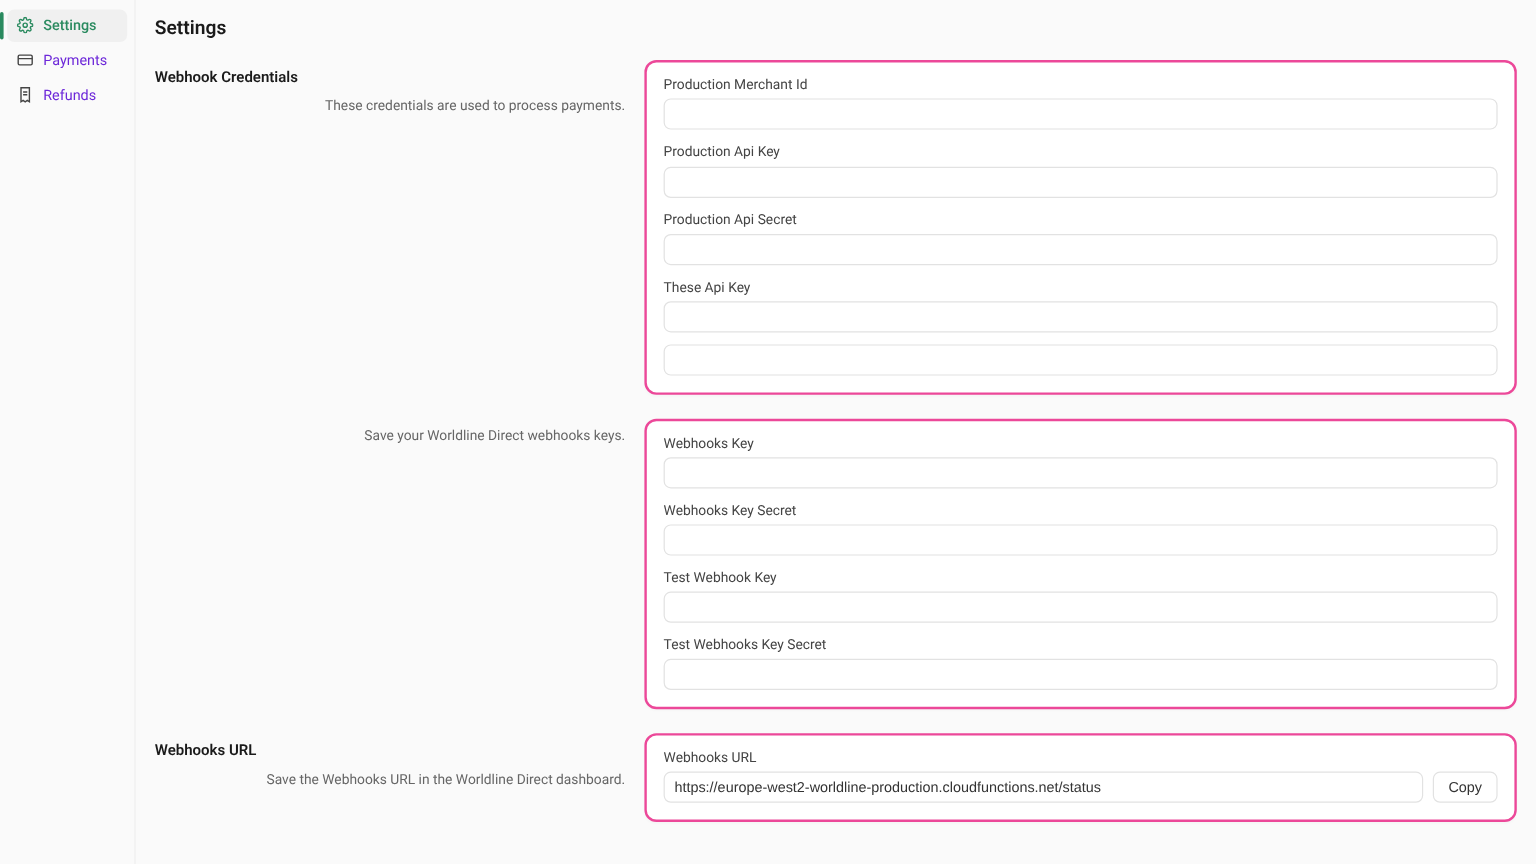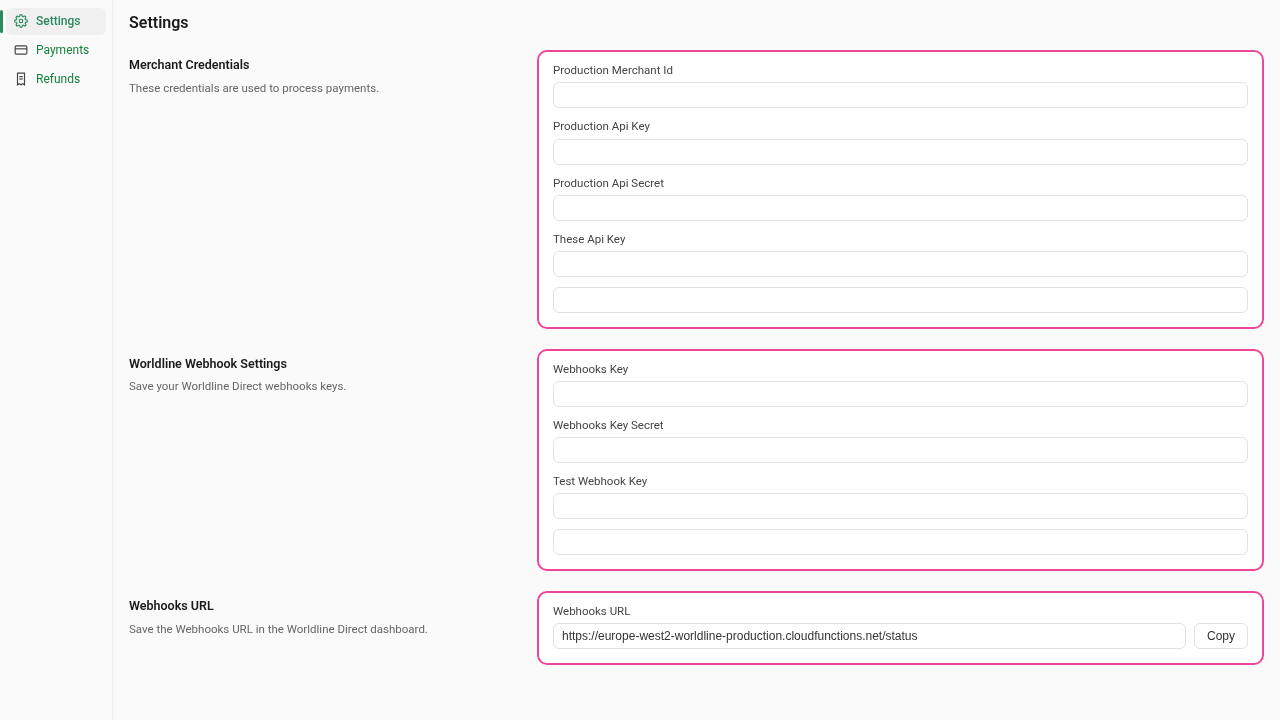--- a/index.html
+++ b/index.html
@@ -21,21 +21,21 @@
       border-right: 1px solid #eee;
       flex-shrink: 0;
     }
     .nav-item {
       display: flex;
       align-items: center;
       gap: 8px;
       padding: 5px 8px;
       border-radius: 6px;
       font-size: 12px;
-      color: #15803d;
+      color: #6d28d9;
       cursor: pointer;
       margin-bottom: 2px;
       position: relative;
     }
     .nav-item.active {
       background: #f0f0f0;
       color: #2a8a5f;
       font-weight: 500;
     }
     .nav-item.active::before {
@@ -78,20 +78,21 @@
     }
     .section-title {
       font-size: 12.5px;
       font-weight: 600;
       color: #1a1a1a;
       margin-bottom: 6px;
     }
     .section-desc {
       font-size: 11.5px;
       color: #666;
+      text-align: right;
     }
     .section-right {
       flex: 1;
     }
     .card {
       background: #fff;
       border: 2px solid #ec4899;
       border-radius: 10px;
       box-shadow: 0 1px 2px rgba(0,0,0,0.02);
       padding: 10px 14px 14px 14px;
@@ -167,21 +168,21 @@
       </span>
       <span>Refunds</span>
     </div>
   </nav>
 
   <main class="main">
     <h1 class="page-title">Settings</h1>
 
     <div class="section">
       <div class="section-left">
-        <div class="section-title">Merchant Credentials</div>
+        <div class="section-title">Webhook Credentials</div>
         <div class="section-desc">These credentials are used to process payments.</div>
       </div>
       <div class="section-right">
         <div class="card">
           <div class="field">
             <label class="field-label">Production Merchant Id</label>
             <input class="field-input" type="text" value="" style="">
           </div>
           <div class="field">
             <label class="field-label">Production Api Key</label>
@@ -197,38 +198,38 @@
           </div>
           <div class="field">
             <input class="field-input" type="text" value="" style="">
           </div>
         </div>
       </div>
     </div>
 
     <div class="section">
       <div class="section-left">
-        <div class="section-title">Worldline Webhook Settings</div>
         <div class="section-desc">Save your Worldline Direct webhooks keys.</div>
       </div>
       <div class="section-right">
         <div class="card">
           <div class="field">
             <label class="field-label">Webhooks Key</label>
             <input class="field-input" type="text" value="" style="">
           </div>
           <div class="field">
             <label class="field-label">Webhooks Key Secret</label>
             <input class="field-input" type="text" value="" style="">
           </div>
           <div class="field">
             <label class="field-label">Test Webhook Key</label>
             <input class="field-input" type="text" value="" style="">
           </div>
           <div class="field">
+            <label class="field-label">Test Webhooks Key Secret</label>
             <input class="field-input" type="text" value="" style="">
           </div>
         </div>
       </div>
     </div>
 
     <div class="section">
       <div class="section-left">
         <div class="section-title">Webhooks URL</div>
         <div class="section-desc">Save the Webhooks URL in the Worldline Direct dashboard.</div>

